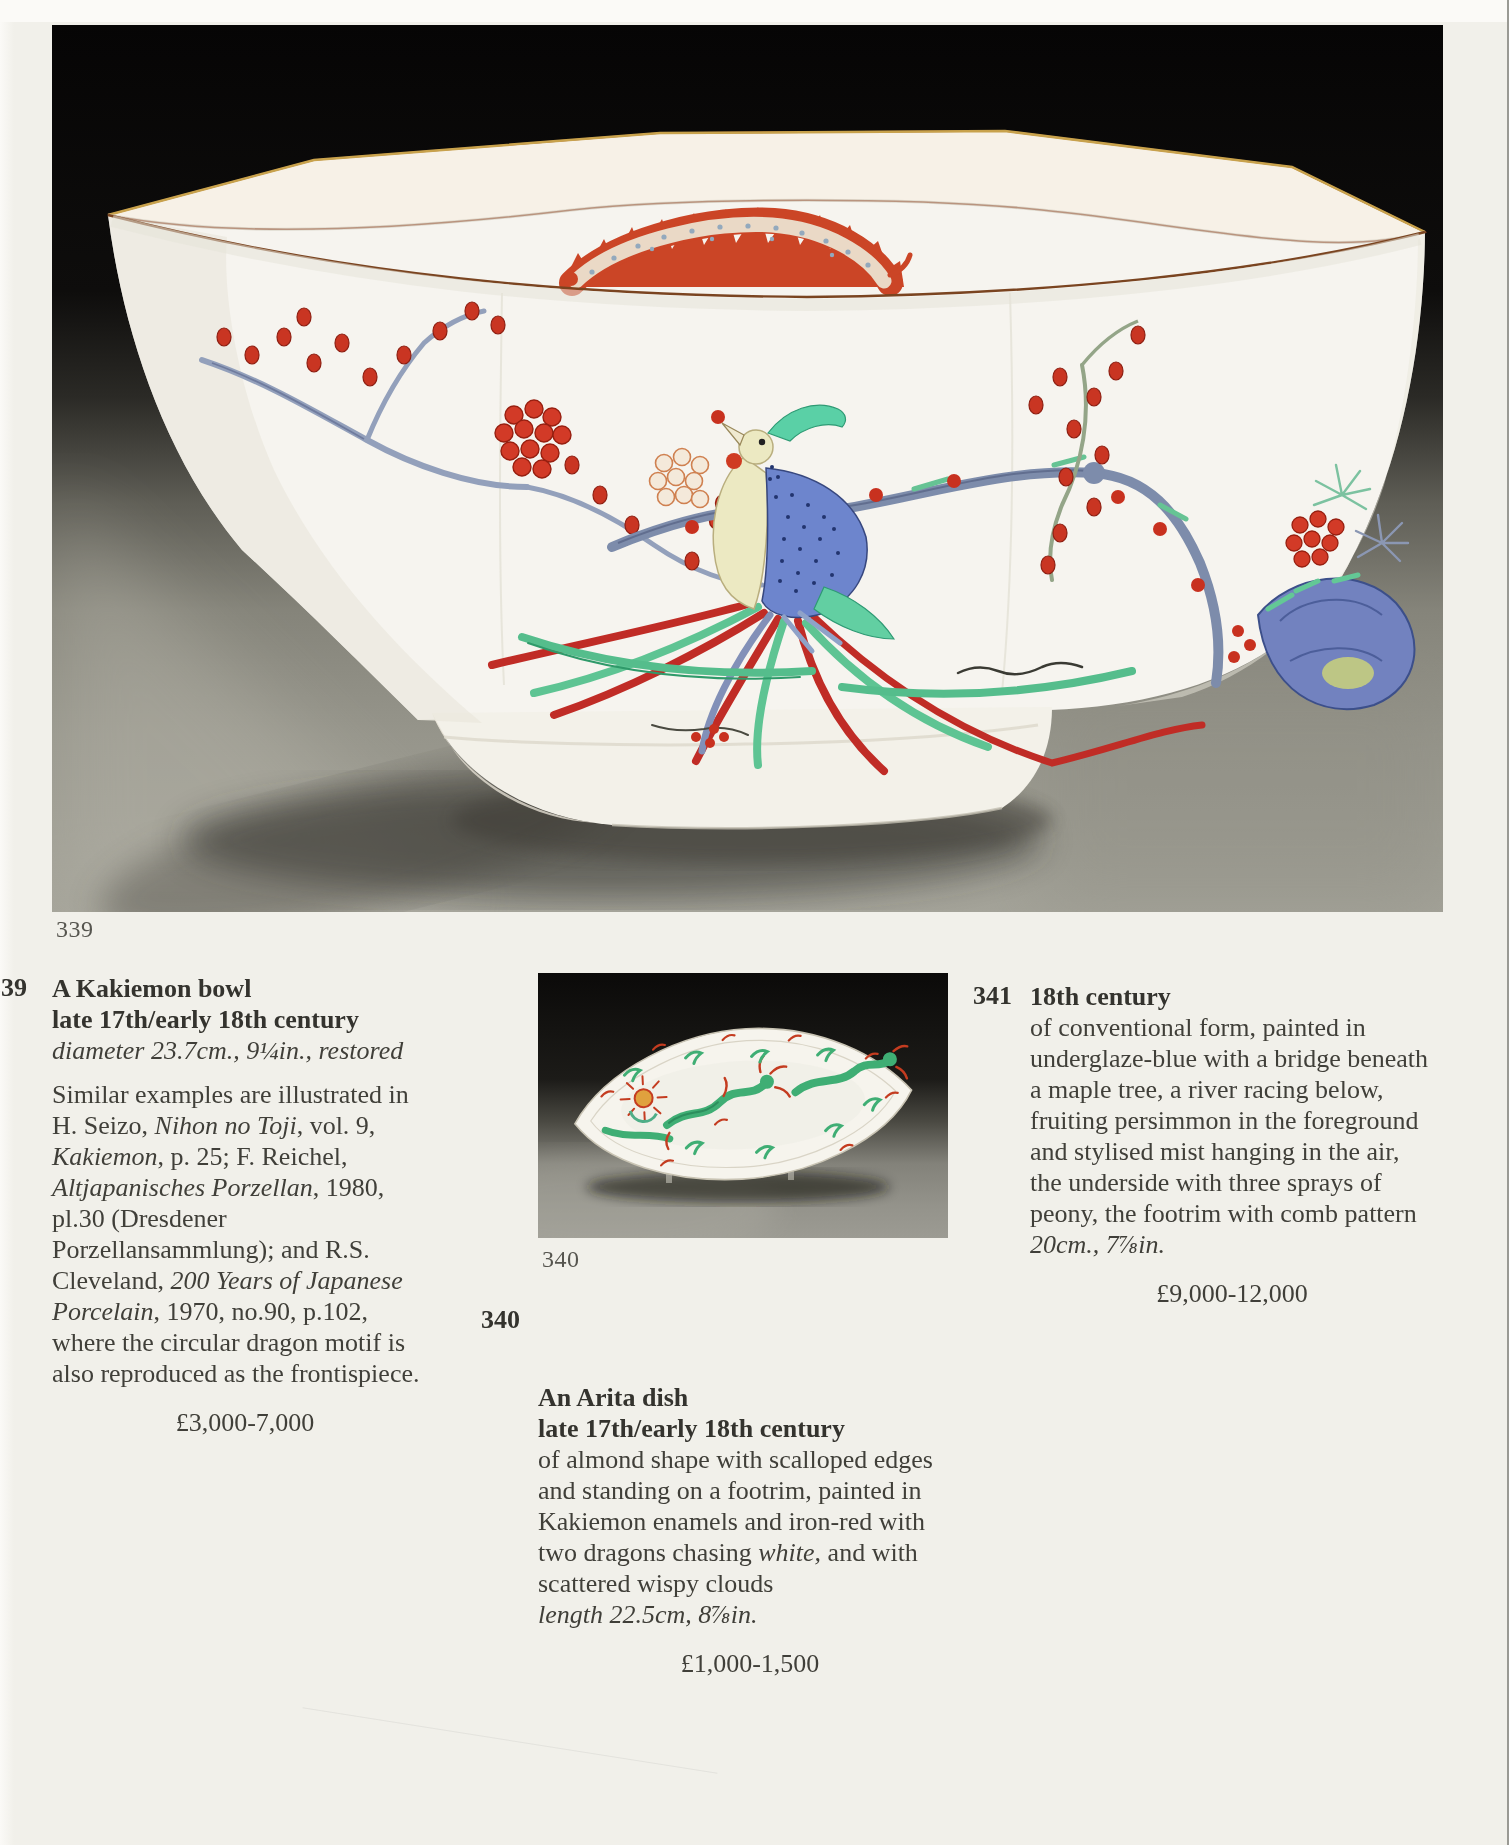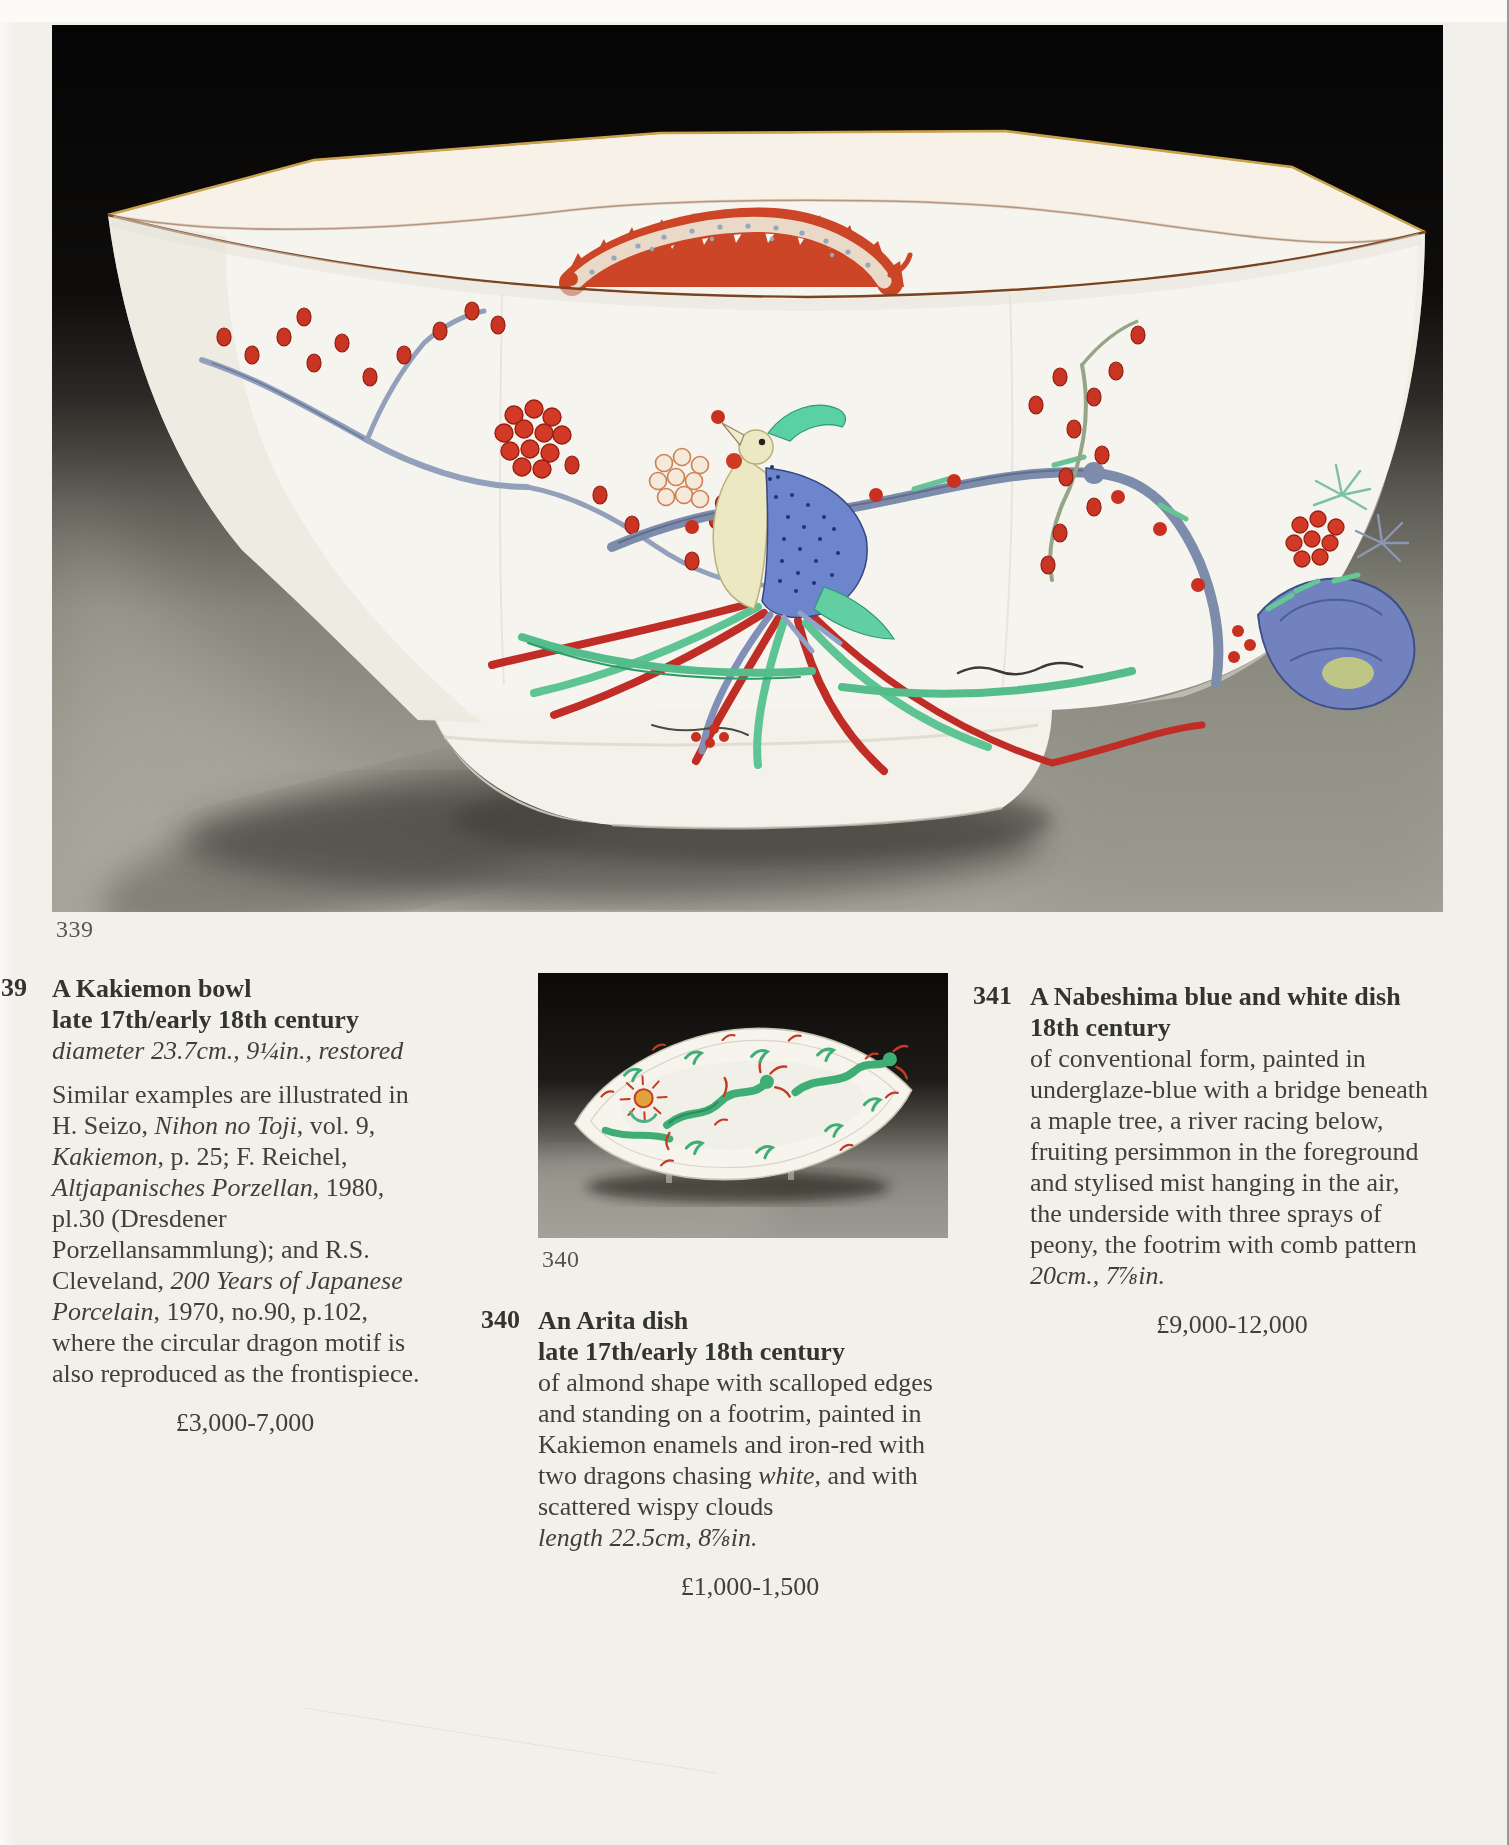--- a/index.html
+++ b/index.html
@@ -18,21 +18,21 @@
   svg { display:block; }
   .caption { position:absolute; font-size:24px; letter-spacing:.5px; color:#56554f; }
   .cap-1 { left:56px;  top:916px; }
   .cap-2 { left:542px; top:1246px; }
   .lot-num { position:absolute; font-size:26px; font-weight:700; color:#34332e; }
   .num-1 { left:-12px; top:973px; }
   .num-2 { left:481px; top:1305px; }
   .num-3 { left:973px; top:981px; }
   .col { position:absolute; font-size:26px; line-height:31px; color:#403f39; }
   .col-1 { left:52px;   top:973px;  width:386px; }
-  .col-2 { left:538px;  top:1305px; width:424px; }
+  .col-2 { left:538px;  top:1382px; width:424px; }
   .col-3 { left:1030px; top:981px;  width:404px; }
   .lot-title, .lot-date { font-weight:700; color:#34332e; }
   .it { font-style:italic; }
   .lot-size { font-style:italic; }
   .lot-desc, .lot-note { margin:0; }
   .lot-note { margin-top:13px; }
   .lot-est { margin-top:18px;text-align:center; }
 </style>
 </head>
 <body>
@@ -422,19 +422,18 @@
   <div class="col col-2">
     <div class="lot-title">An Arita dish</div>
     <div class="lot-date">late 17th/early 18th century</div>
     <p class="lot-desc"><span>of almond shape with scalloped edges and standing on a footrim, painted in Kakiemon enamels and iron-red with two dragons chasing </span><span class="it">white,</span><span> and with scattered wispy clouds</span></p>
     <div class="lot-size">length 22.5cm, 8⅞in.</div>
     <div class="lot-est">£1,000-1,500</div>
   </div>
 
   <div class="lot-num num-3">341</div>
   <div class="col col-3">
-    <div class="lot-title">A Nabeshima blue and white dish</div>
     <div class="lot-date">18th century</div>
     <p class="lot-desc"><span>of conventional form, painted in underglaze-blue with a bridge beneath a maple tree, a river racing below, fruiting persimmon in the foreground and stylised mist hanging in the air, the underside with three sprays of peony, the footrim with comb pattern</span></p>
     <div class="lot-size">20cm., 7⅞in.</div>
     <div class="lot-est">£9,000-12,000</div>
   </div>
 </div>
 
 </body></html>

